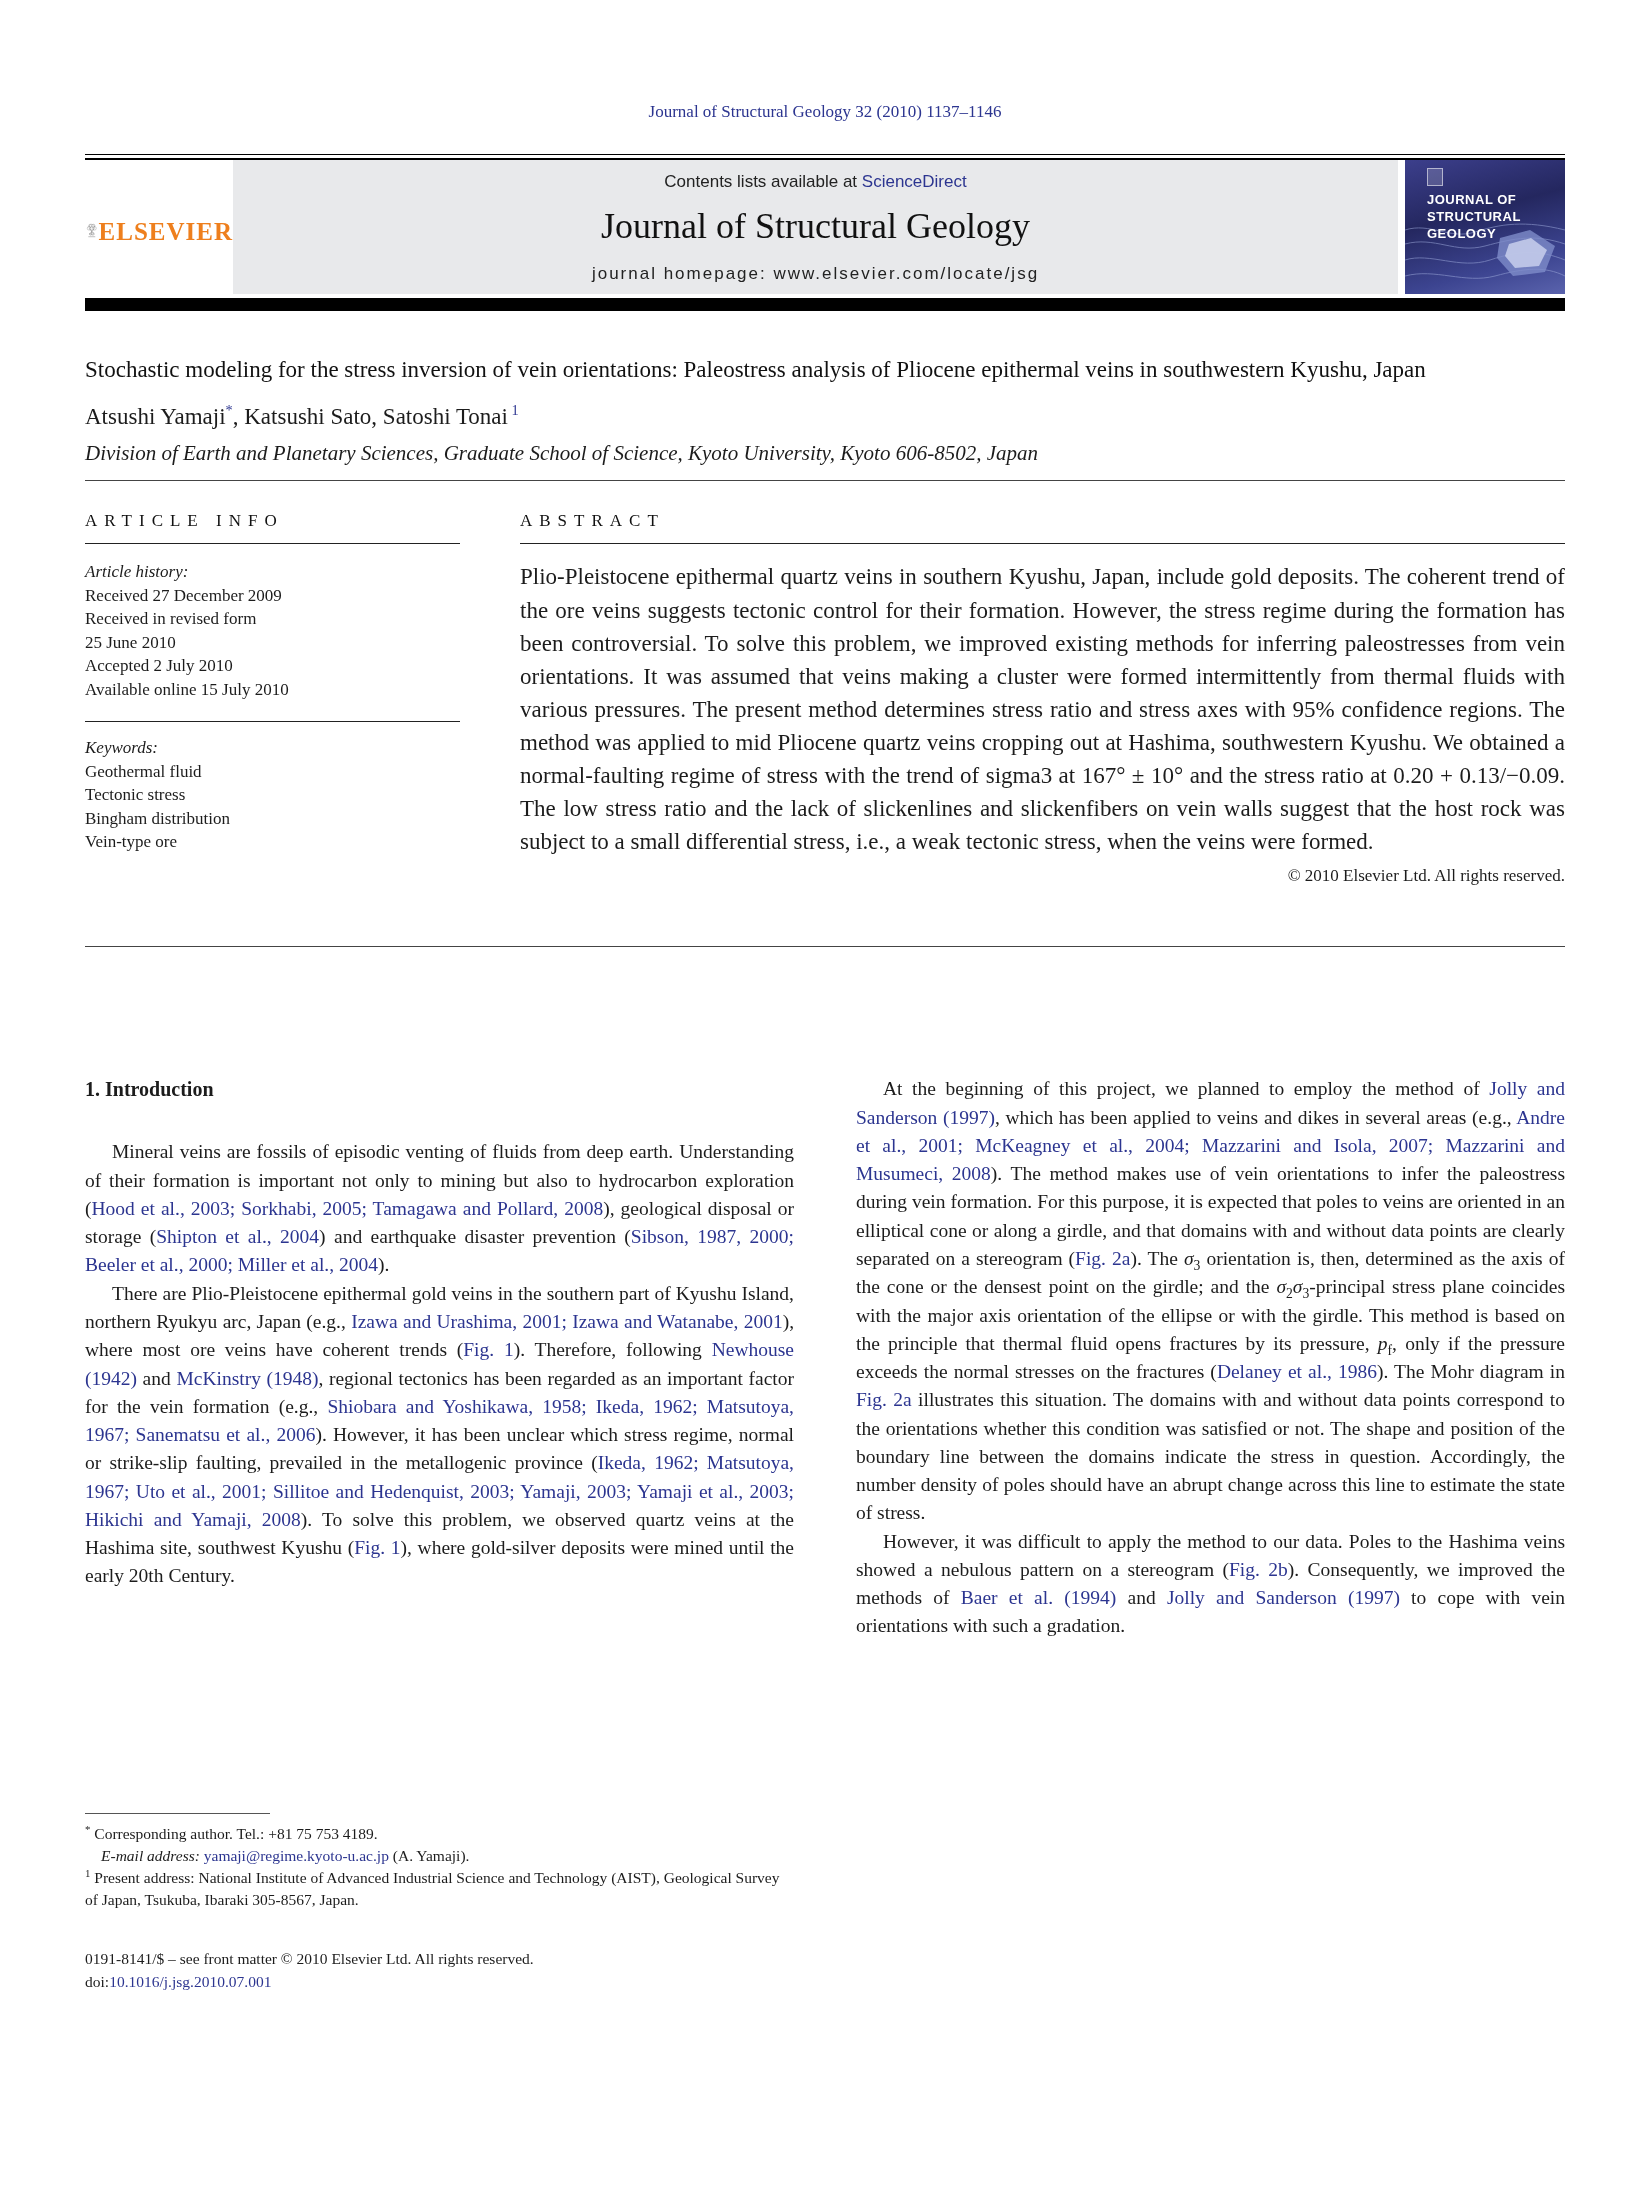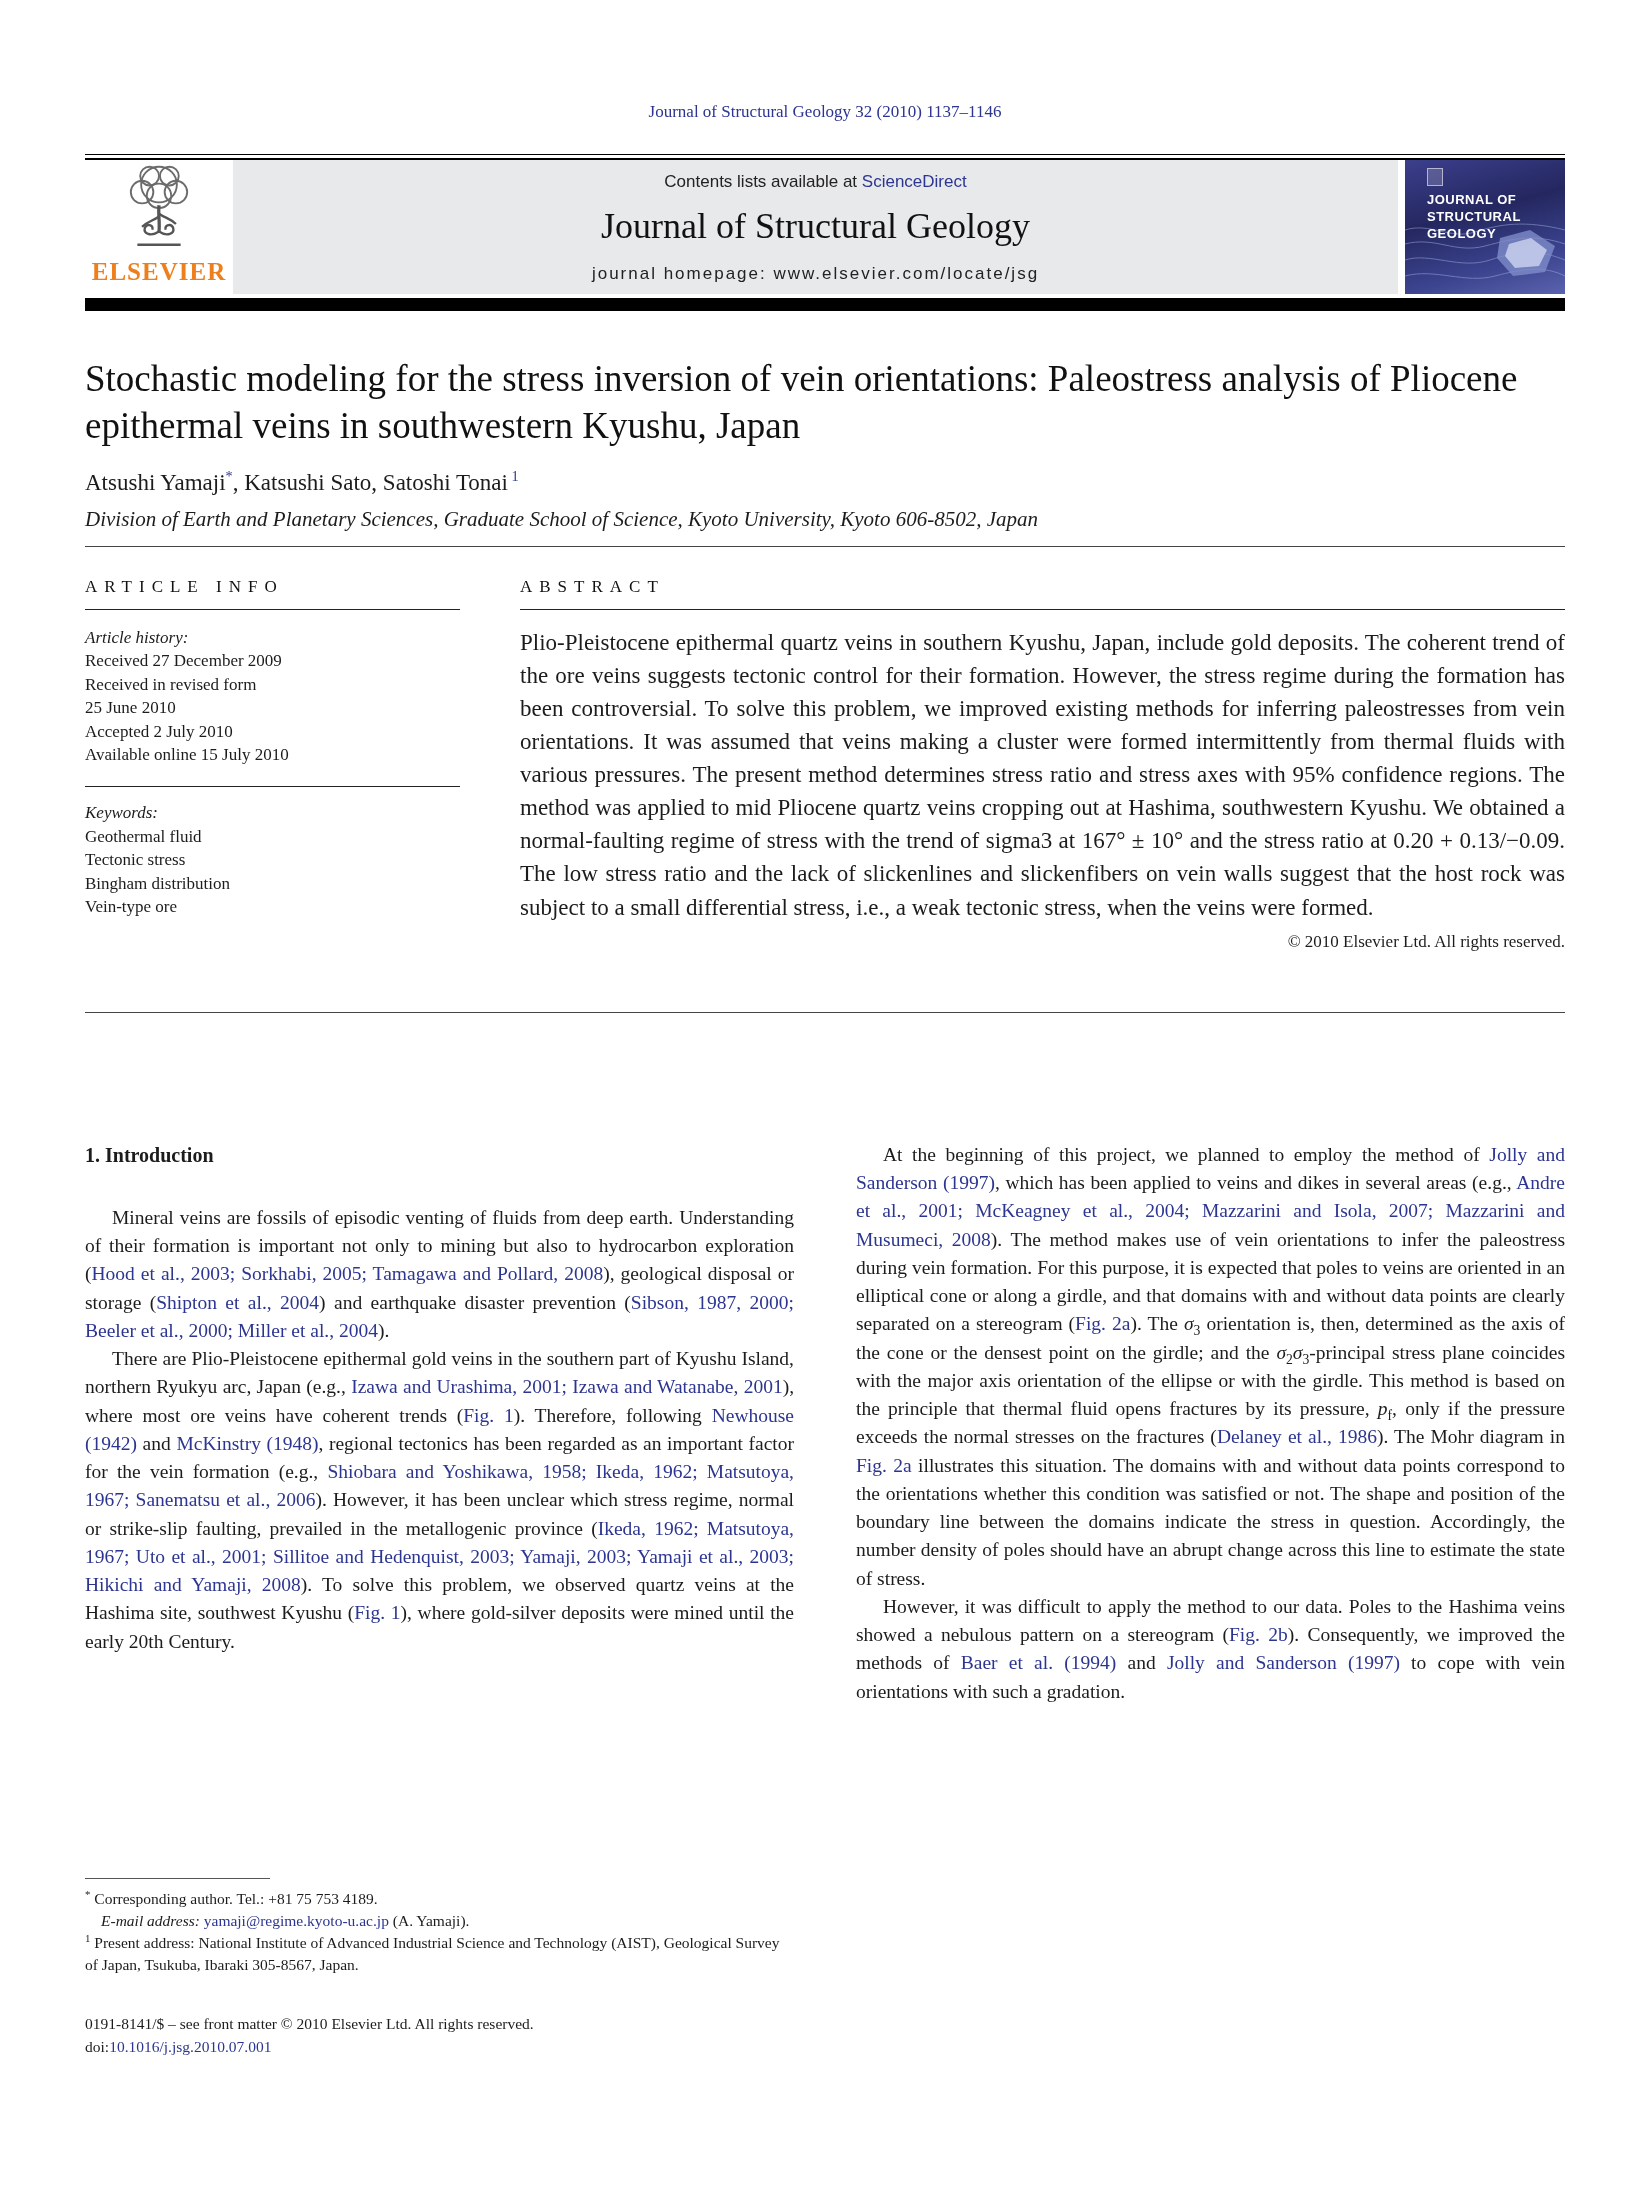--- a/index.html
+++ b/index.html
@@ -9,41 +9,41 @@
     font-family:"Liberation Serif","DejaVu Serif",serif; color:#1c1c1c;
     overflow:hidden;
   }
   .sans { font-family:"Liberation Sans","DejaVu Sans",sans-serif; }
 
   .running-head { padding-top:86px; text-align:center; font-size:17px; color:#2c3590; }
 
   .top-rule { margin-top:32px; height:3px; border-top:1px solid #000; border-bottom:2px solid #000; }
 
   .banner { display:flex; align-items:stretch; height:134px; }
-  .logo-box { width:148px; flex:none; background:#fff; display:flex; flex-direction:column; align-items:center; padding-top:2px; }
+  .logo-box { width:148px; flex:none; background:#fff; display:flex; flex-direction:row; align-items:center; padding-top:8px; }
   .logo-box svg { height:94px; width:86px; }
   .elsevier-word { font-size:25px; font-weight:600; letter-spacing:1px; color:#ee7f1d; margin-top:2px; }
 
   .banner-mid { flex:1; background:#e8e9eb; text-align:center; padding-top:12px; }
   .contents-line { font-size:17px; color:#222; }
   .contents-line .lnk { color:#2c3590; }
   .journal-title { font-size:36px; margin-top:13px; color:#111; }
   .homepage-line { font-size:17px; letter-spacing:2px; margin-top:17px; color:#222; }
 
   .cover { width:160px; flex:none; margin-left:7px; position:relative; overflow:hidden;
            background:linear-gradient(165deg,#3c3f8c 0%,#24275f 40%,#3c4490 75%,#5a63ad 100%); }
   .cover svg.texture { position:absolute; inset:0; width:100%; height:100%; }
   .cover-emblem { position:absolute; top:8px; left:22px; width:14px; height:16px;
                   border:1px solid rgba(255,255,255,.55); background:rgba(255,255,255,.18); }
   .cover-title { position:absolute; top:32px; left:22px; color:#fff; font-weight:bold;
                  font-size:13px; line-height:1.3; letter-spacing:.5px; text-align:left; }
 
   .black-bar { height:13px; background:#000; margin-top:4px; }
 
-  .article-title { margin-top:44px; font-size:37px; line-height:1.28; color:#111; }
+  .article-title { margin-top:44px; font-size:23px; line-height:1.28; color:#111; }
   .author-line { margin-top:20px; font-size:23px; }
   .author-line sup { font-size:62%; }
   .affiliation { margin-top:11px; font-style:italic; font-size:21px; }
   .rule-thin { margin-top:14px; border-top:1.5px solid #444; }
 
   .info-abs { display:flex; margin-top:30px; padding-bottom:60px; border-bottom:1.5px solid #444; }
   .info-col { width:375px; flex:none; }
   .abs-col { flex:1; margin-left:60px; }
   .col-heading { font-size:17px; letter-spacing:7px; color:#111; }
   .heading-rule { border-top:1.5px solid #222; margin:12px 0 16px; }

